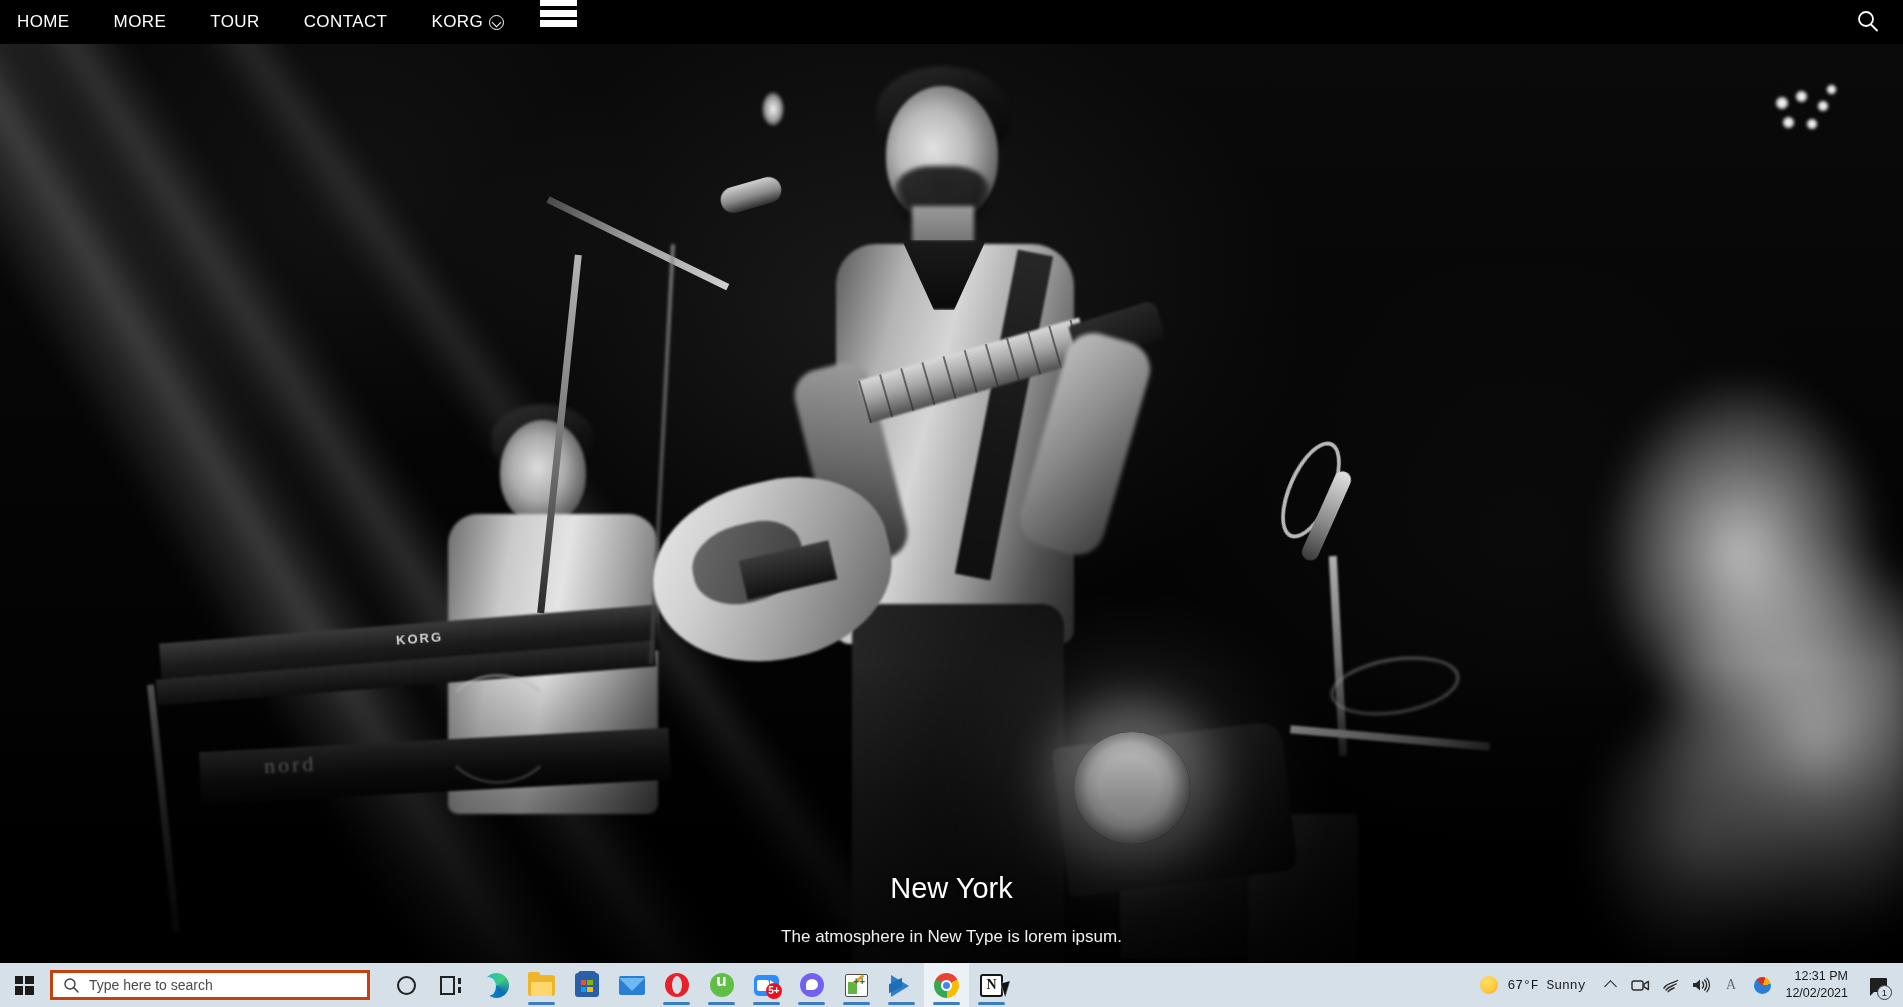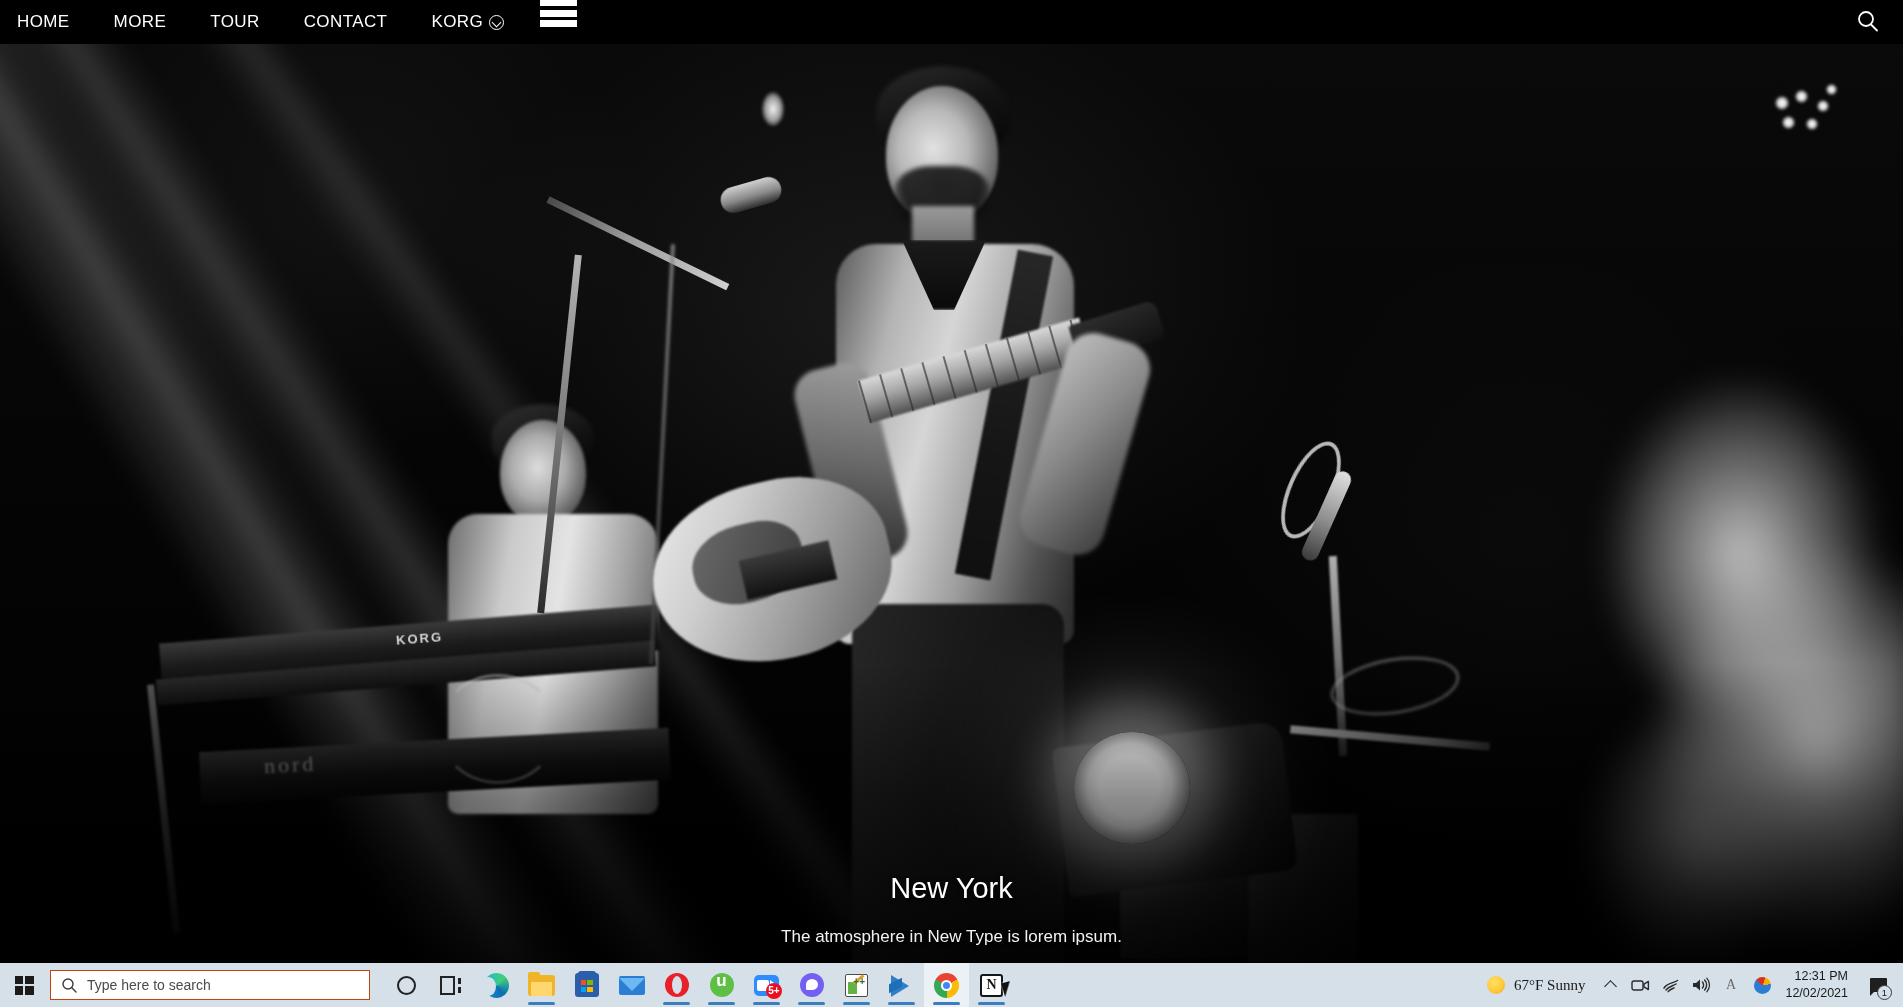--- a/index.html
+++ b/index.html
@@ -481,21 +481,21 @@
   }
   .win-logo i { background:#1b1b1b; display:block; }
 
   .tb-search {
     width:320px; height:30px;
     background:#fff;
     display:flex; align-items:center;
     padding:0 10px;
     margin-left:2px;
     cursor:text;
-    border:1px solid #c2410c;
+    border:3px solid #c2410c;
   }
   .tb-search-icon { width:17px; height:17px; flex:0 0 auto; margin-right:9px; }
   .tb-search-text {
     font-size:14px; color:#4a4a4a;
     font-family:"Liberation Sans", sans-serif;
     white-space:nowrap;
   }
 
   .tb-apps {
     display:flex; align-items:center;
@@ -619,21 +619,21 @@
     gap:9px;
     padding:0 12px;
     height:44px;
     cursor:pointer;
   }
   .sun-icon {
     width:18px; height:18px; border-radius:50%;
     background:radial-gradient(circle at 38% 34%, #ffe066 0%, #ffc93c 55%, #f5a623 100%);
     flex:0 0 auto;
   }
-  .tray-weather-text { font-size:15px; color:#1a1a1a; white-space:nowrap; font-family:Liberation Serif, serif; }
+  .tray-weather-text { font-size:13px; color:#1a1a1a; white-space:nowrap; font-family:Liberation Mono, monospace; }
   .tray-icons { display:flex; align-items:center; gap:3px; }
   .tray-btn {
     width:27px; height:44px;
     display:flex; align-items:center; justify-content:center;
     cursor:pointer;
   }
   .chev-up {
     width:9px; height:9px;
     border-left:1.6px solid #1a1a1a;
     border-top:1.6px solid #1a1a1a;

